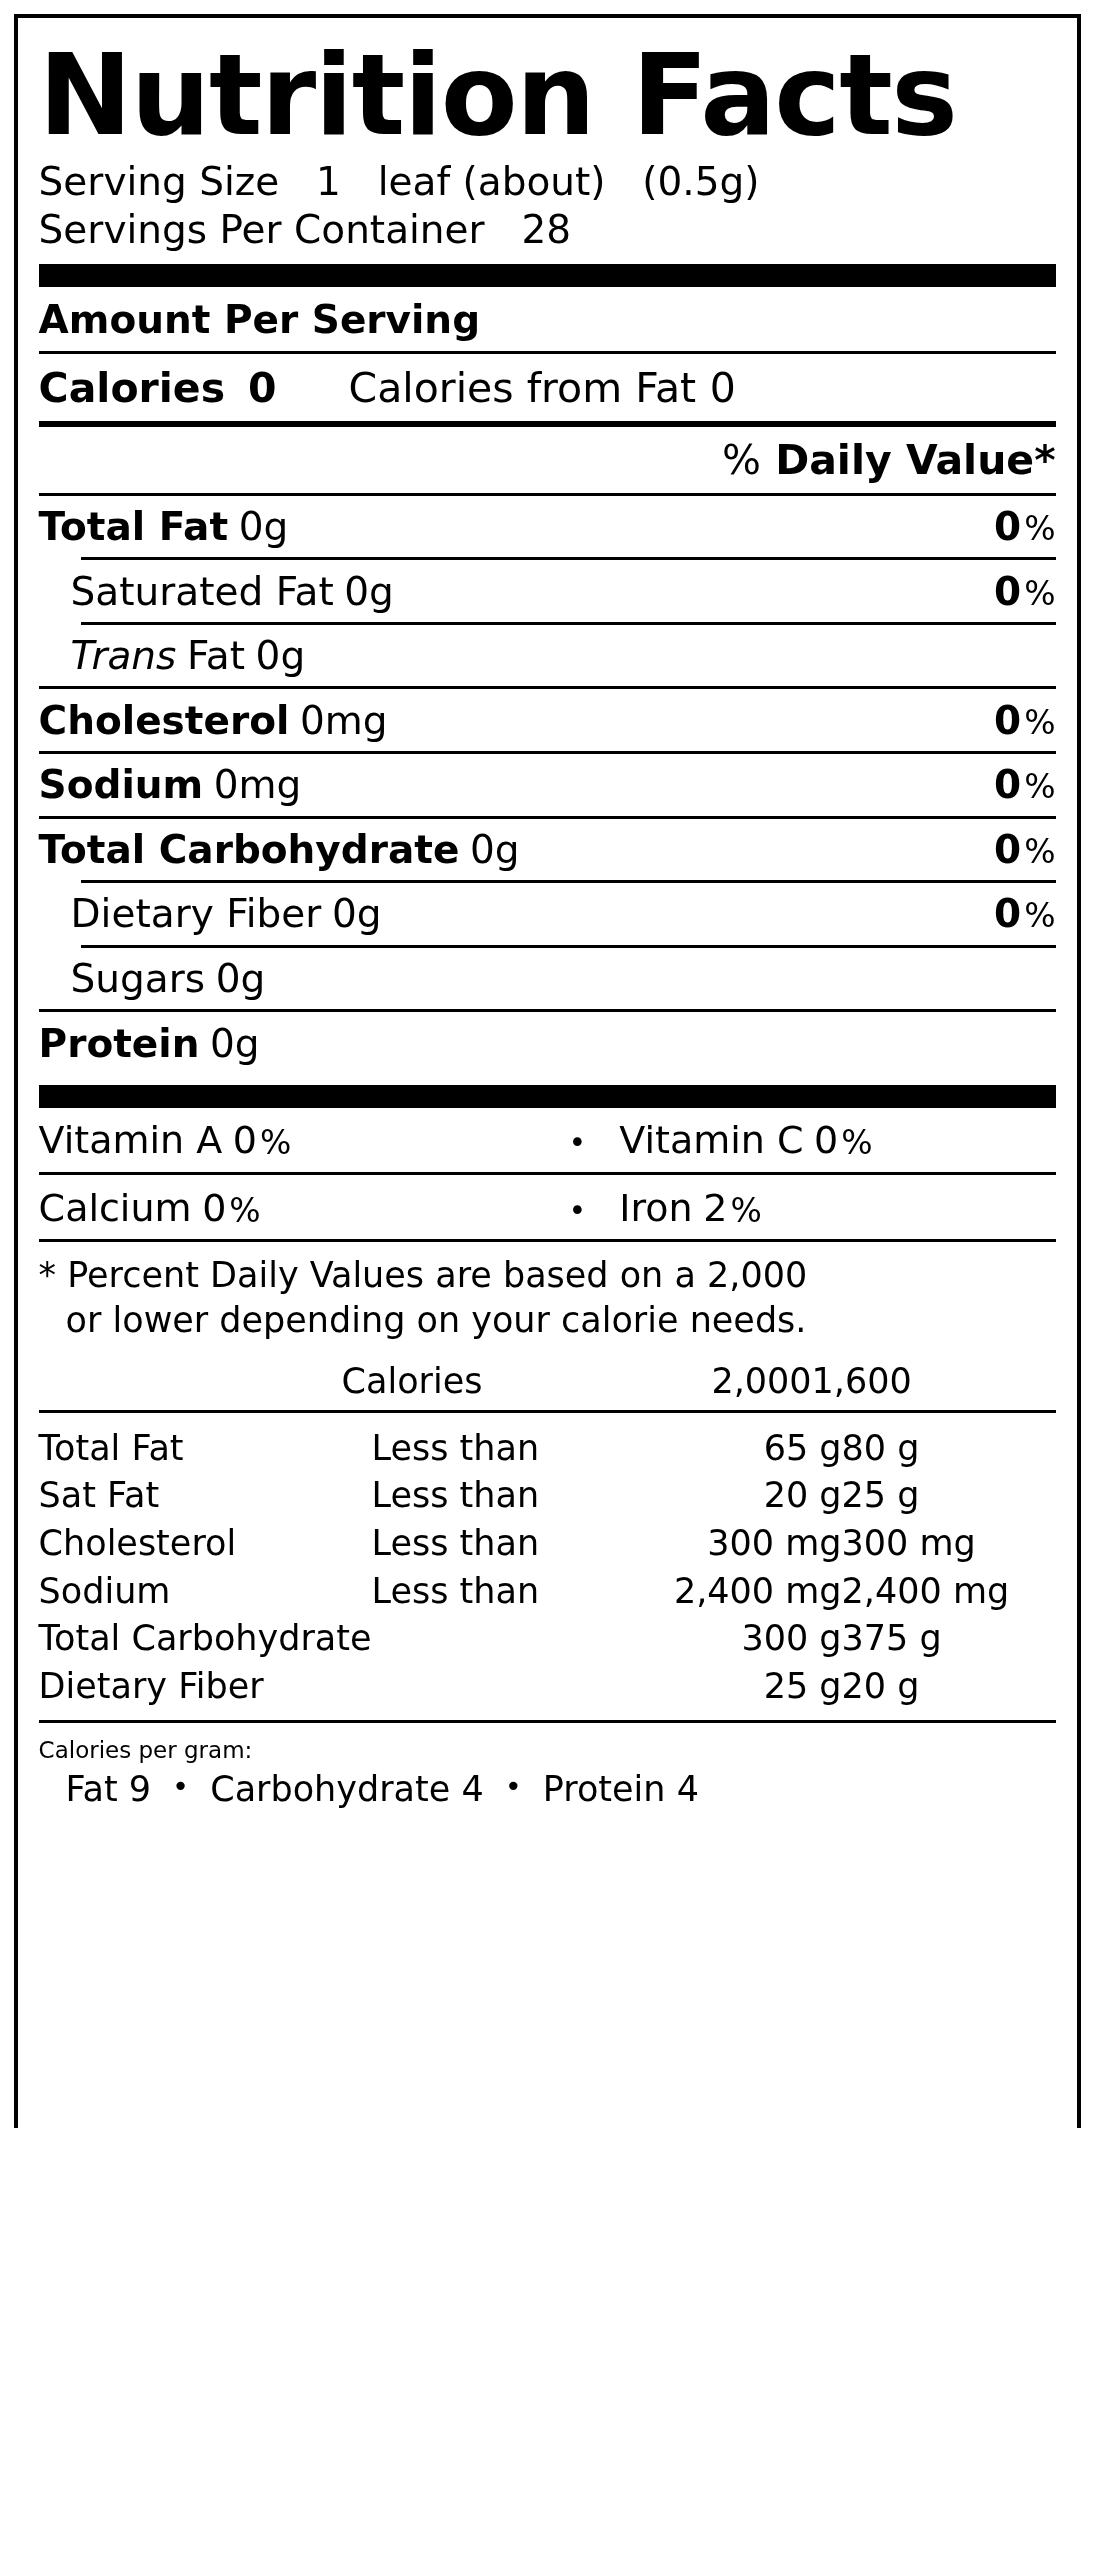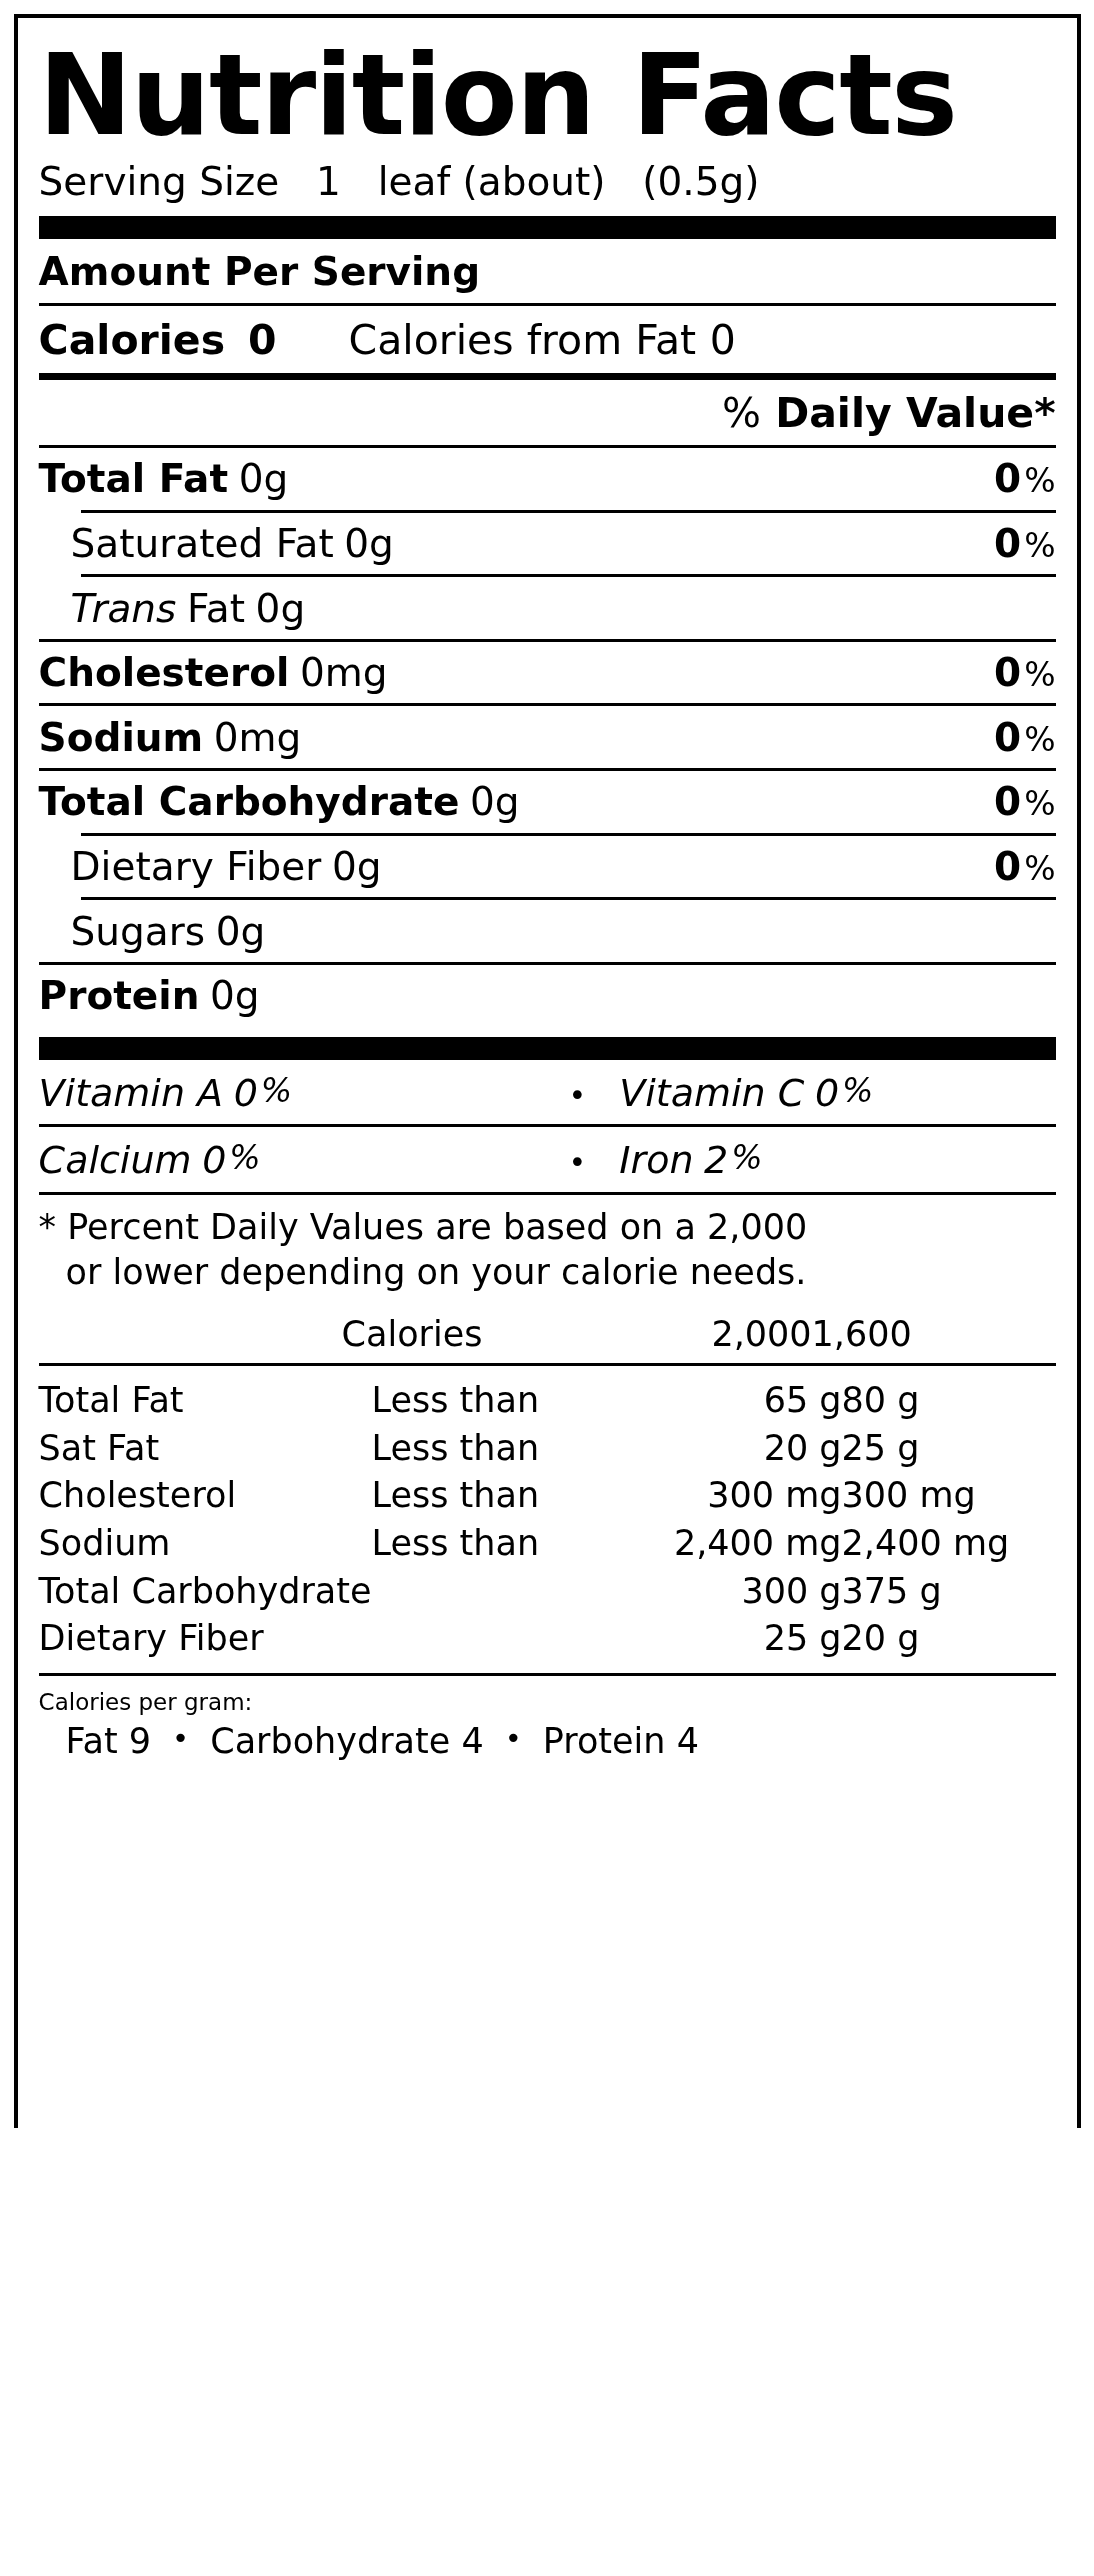--- a/index.html
+++ b/index.html
@@ -135,22 +135,21 @@
   }
   .vit-row {
     display: flex;
     align-items: baseline;
     font-size: 38px;
     padding: 10.6px 0 9.8px 0;
     white-space: nowrap;
   }
   .vit-cell {
     display: flex;
-    align-items: flex-start;
-    font-style: italic;
+    align-items: flex-end;
   }
   .vit-left {
     width: 530px;
   }
   .vit-bullet {
     font-size: 30px;
     margin-right: 33px;
   }
   .footnote {
     font-size: 35px;
@@ -208,20 +207,23 @@
 
 <div class="page">
   <div class="label">
 
     <div class="title">Nutrition Facts</div>
 
     <div class="serving-line">
       <span>Serving Size</span><span class="sp1">&nbsp;&nbsp;</span><span>1</span><span class="sp1">&nbsp;&nbsp;</span><span>leaf (about)</span><span class="sp1">&nbsp;&nbsp;</span><span>(0.5g)</span>
     </div>
 
+    <div class="serving-line">
+      <span>Servings Per Container</span><span class="sp1">&nbsp;&nbsp;</span><span>28</span>
+    </div>
 
     <div class="rule-thick"></div>
 
     <div class="amount-per">Amount Per Serving</div>
 
     <div class="rule-thin"></div>
 
     <div class="calories-row">
       <span class="cal-label">Calories</span>
       <span class="cal-val">0</span>

